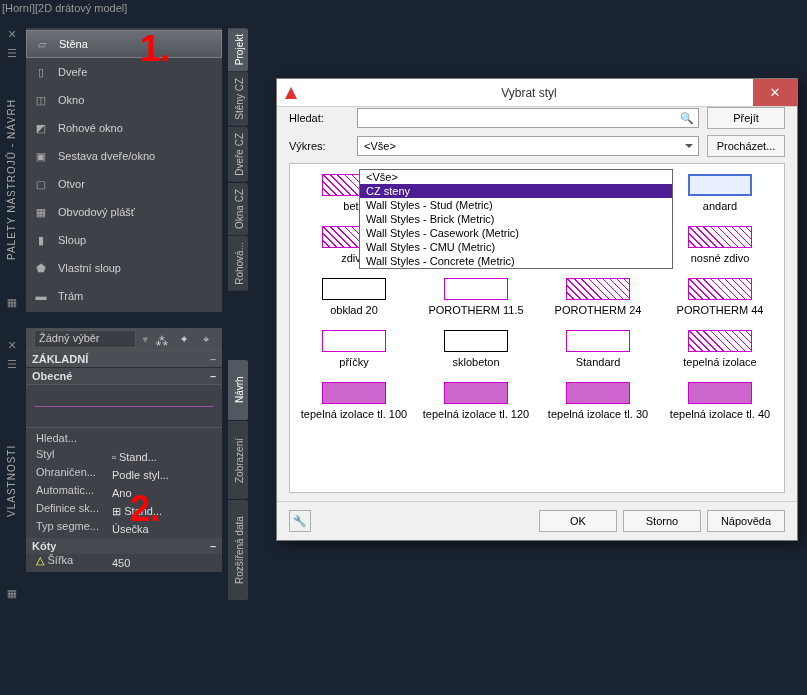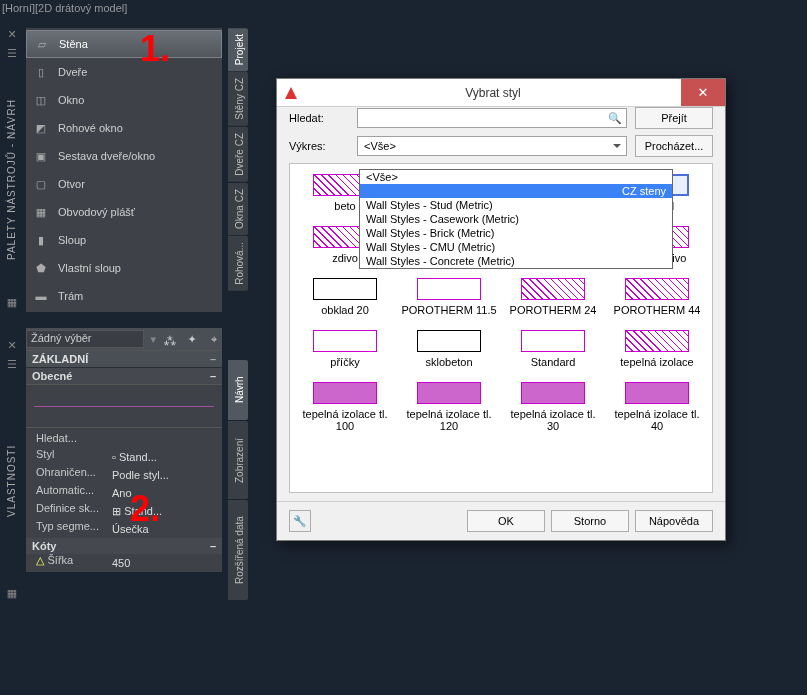--- a/index.html
+++ b/index.html
@@ -71,21 +71,21 @@
 
   
   .props-panel {
     margin-top: 16px;
     background: #3e4248;
     width: 196px;
     position: relative;
   }
   .props-header {
     display:flex; align-items:center; gap:6px;
-    background: #4a4f55; height: 22px; padding: 0 0;
+    background: #4a4f55; height: 22px; padding: 0 8px;
   }
   .props-header select, .no-sel {
     background: #3a3e44; color:#ccc; border:1px solid #555;
     font-size:11px; padding:1px 4px; flex:1; height:18px;
   }
   .mini-btn { width:16px; height:16px; color:#ccc; display:flex; align-items:center; justify-content:center; }
   .section-hdr {
     background: #4a4f55; color:#e0e0e0;
     padding: 2px 6px; font-weight: bold;
     border-top:1px solid #555; border-bottom:1px solid #2a2d31;
@@ -116,21 +116,21 @@
 
   
   .anno {
     position:absolute; font-size:36px; font-weight:bold; color:#ff0000;
     pointer-events:none;
   }
 
   
   .dialog {
     position:absolute; left:276px; top:78px;
-    width:450px;
+    width:522px;
     background:#f0f0f0;
     border:1px solid #7a7a7a;
     box-shadow: 4px 4px 12px rgba(0,0,0,0.5);
     color:#000;
   }
   .titlebar {
     height:28px; display:flex; align-items:center;
     background:#fff; border-bottom:1px solid #d0d0d0;
   }
   .titlebar .logo {
@@ -166,21 +166,21 @@
   .dlg-combo::after {
     content:""; position:absolute; right:5px; top:7px;
     border:4px solid transparent; border-top-color:#555;
   }
   .dropdown {
     position:absolute; left:82px; top:62px;
     width:314px; background:#fff; border:1px solid #666;
     z-index:5; font-size:11px;
   }
   .dropdown .opt { padding:1px 6px; }
-  .dropdown .opt.sel { background:#3b82f6; color:#fff;text-align:right; }
+  .dropdown .opt.sel { background:#4c1d95; color:#fff; }
   .cursor {
     position:absolute; left:288px; top:133px;
     font-size:14px; color:#000; transform: rotate(-10deg);
   }
   .style-area {
     margin-top:4px; height:330px; overflow:hidden;
     border:1px solid #c0c0c0; padding:10px 6px; background:#fff;
     position:relative;
   }
   .grid {
@@ -369,22 +369,22 @@
     <div class="dlg-row">
       <div class="dlg-label">Výkres:</div>
       <div class="dlg-combo">&lt;Vše&gt;</div>
       <div class="dlg-btn">Procházet...</div>
     </div>
 
     <div class="dropdown">
       <div class="opt">&lt;Vše&gt;</div>
       <div class="opt sel">CZ steny</div>
       <div class="opt">Wall Styles - Stud (Metric)</div>
+      <div class="opt">Wall Styles - Brick (Metric)</div>
       <div class="opt">Wall Styles - Casework (Metric)</div>
-      <div class="opt">Wall Styles - Brick (Metric)</div>
       <div class="opt">Wall Styles - CMU (Metric)</div>
       <div class="opt">Wall Styles - Concrete (Metric)</div>
     </div>
     <div class="cursor">↖</div>
 
     <div class="style-area">
       <div class="grid">
 
         <div class="cell">
           <div class="swatch hatch-d"></div>

